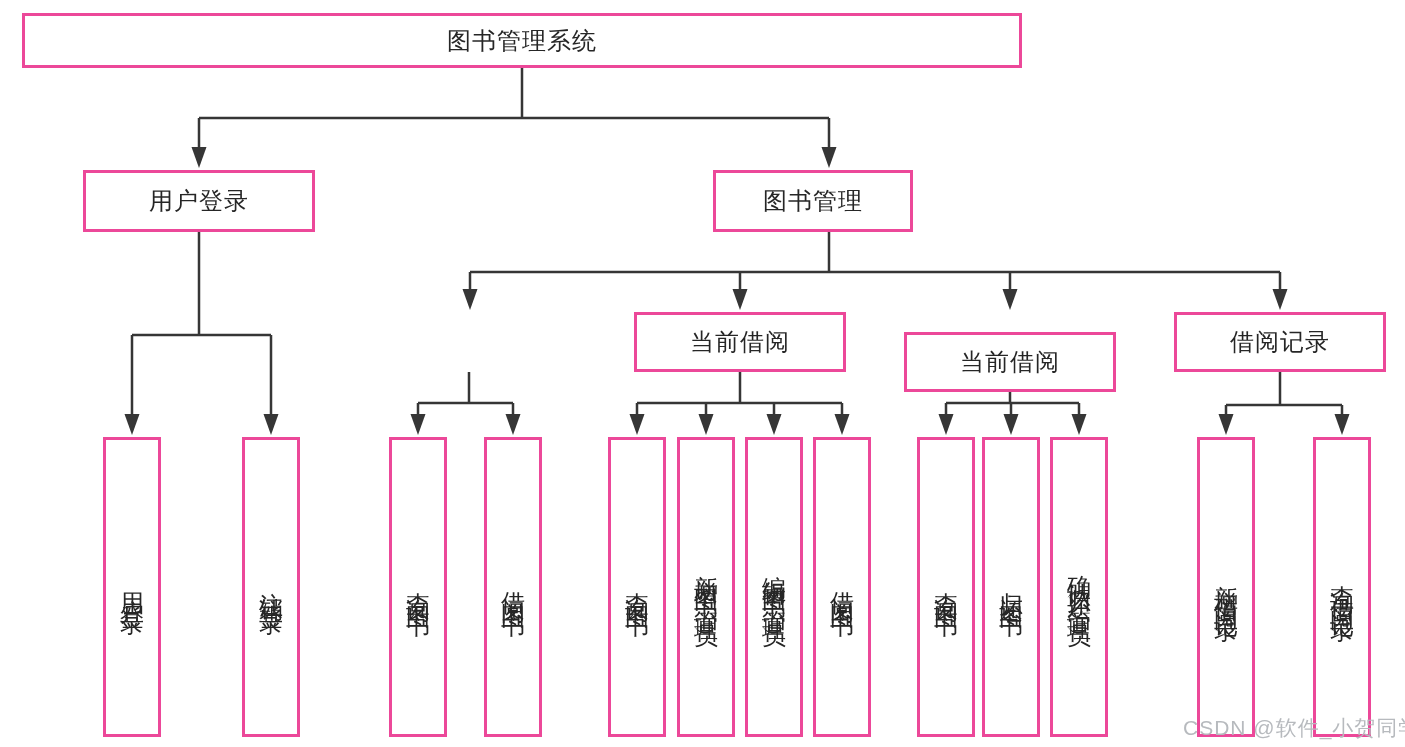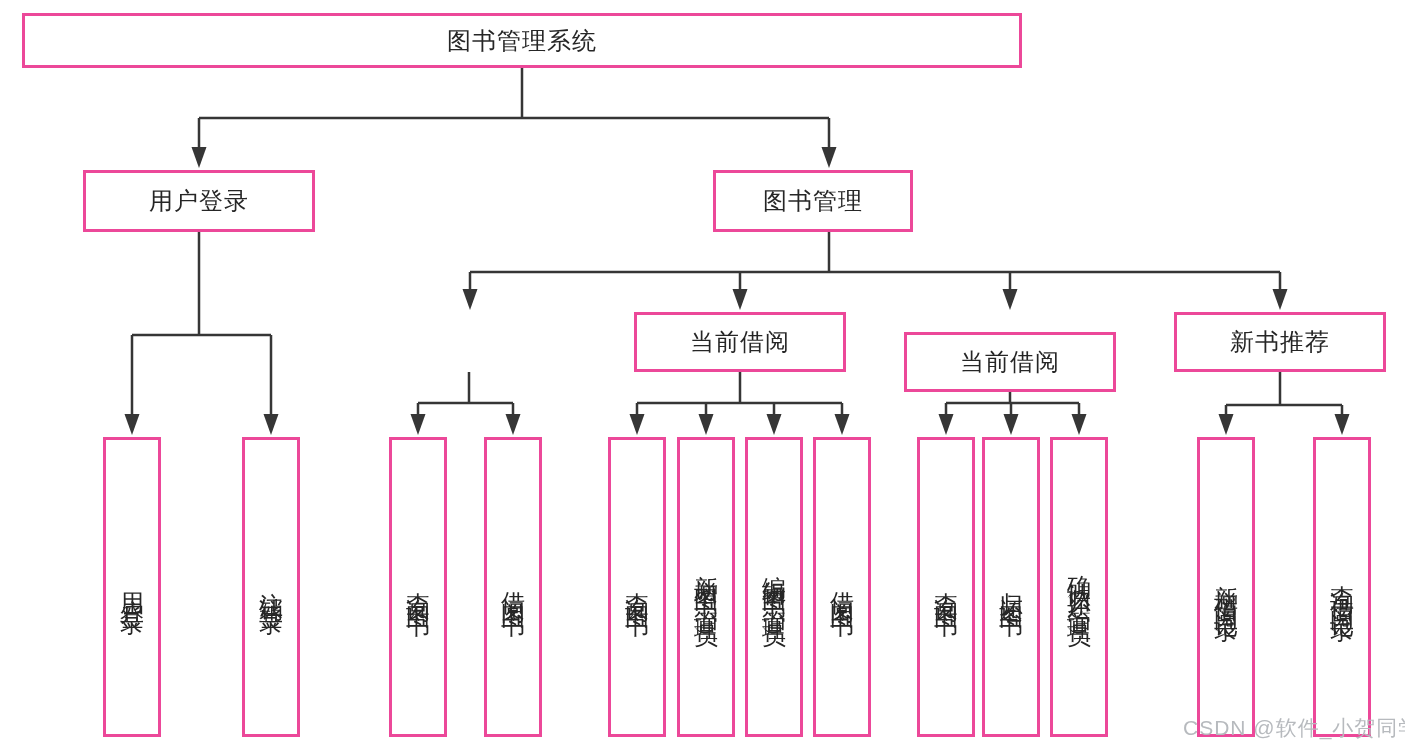--- a/index.html
+++ b/index.html
@@ -144,21 +144,21 @@
     <span class="h-label">图书管理</span>
   </div>
 
   <div class="node section" id="node-book-borrow">
     <span class="h-label">当前借阅</span>
   </div>
   <div class="node section" id="node-cur-borrow">
     <span class="h-label">当前借阅</span>
   </div>
   <div class="node section" id="node-records">
-    <span class="h-label">新书推荐</span>
+    <span class="h-label">借阅记录</span>
   </div>
 
   <div class="node leaf" id="leaf-ul-login">
     <span class="v-label">用户登录</span>
   </div>
   <div class="node leaf" id="leaf-ul-logout">
     <span class="v-label">注销登录</span>
   </div>
 
   <div class="node leaf" id="leaf-nb-query">

